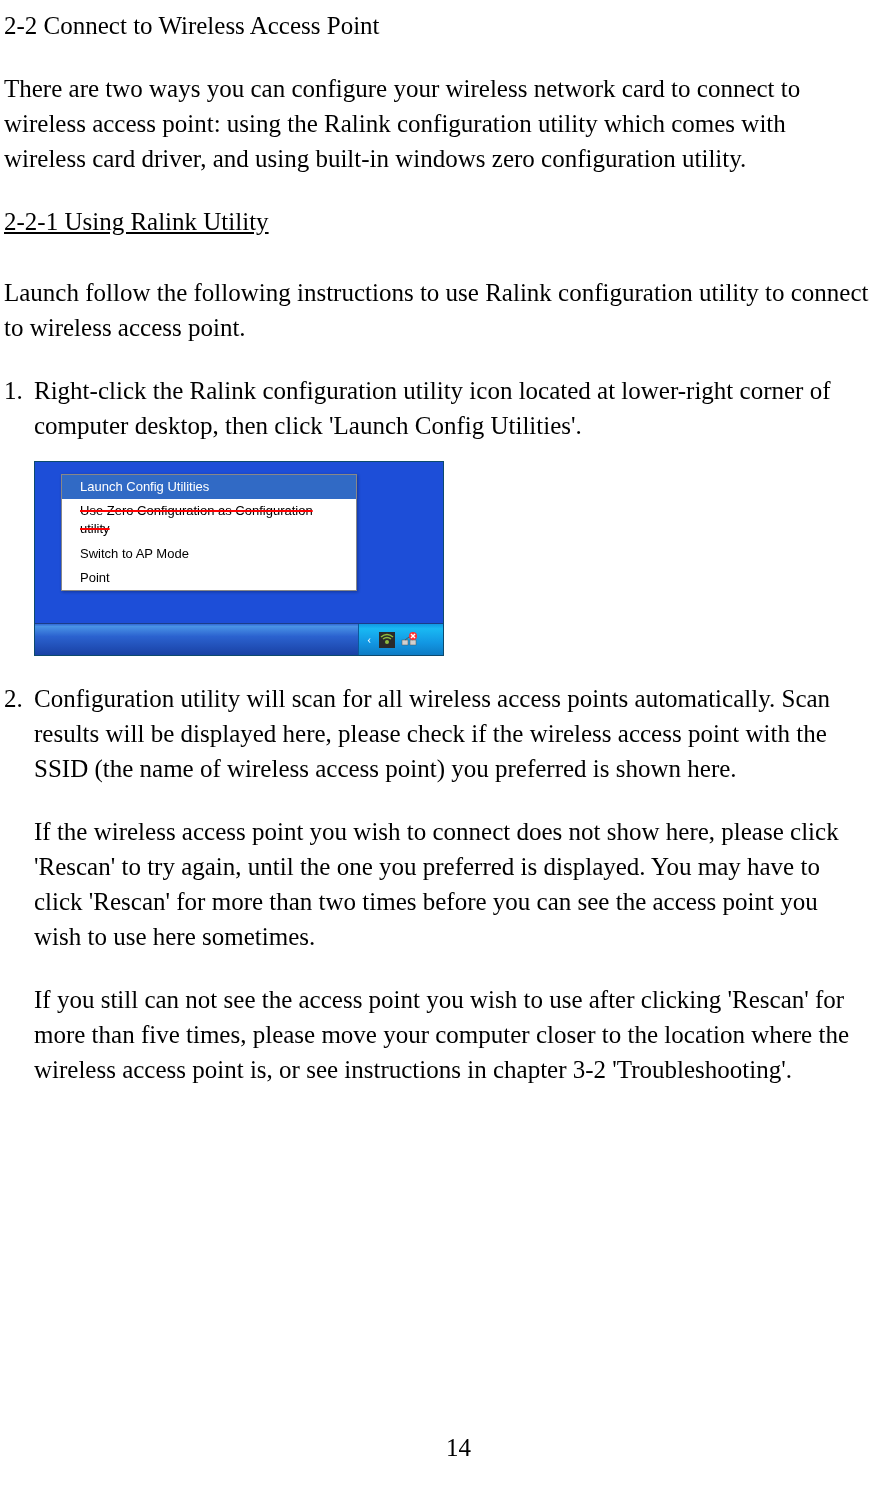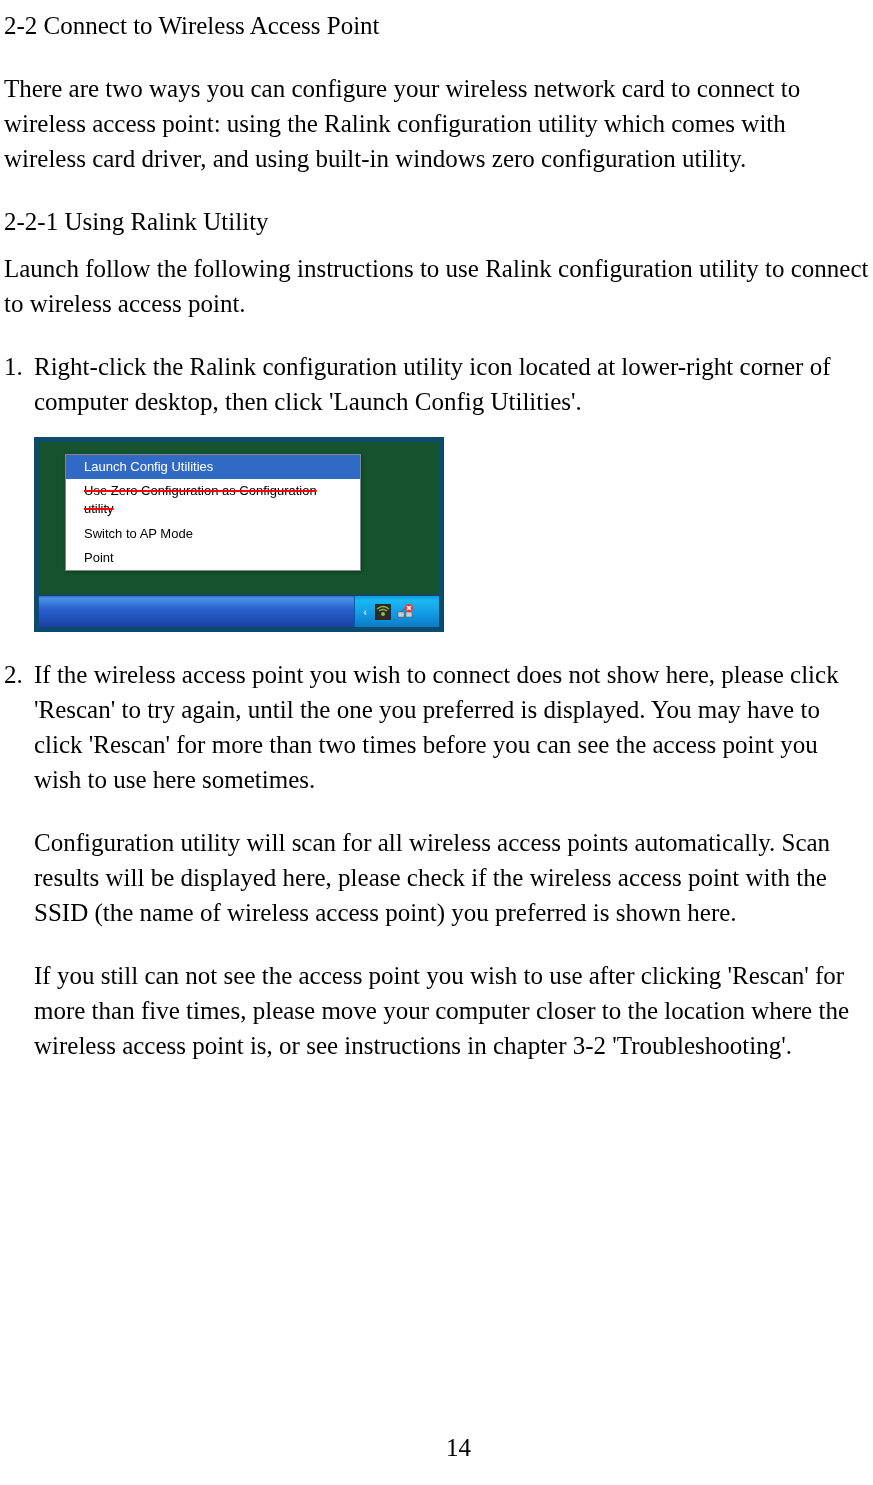--- a/index.html
+++ b/index.html
@@ -18,44 +18,45 @@
       padding: 8px 4px 0 4px;
       position: relative;
     }
     .section-title {
       margin-bottom: 28px;
     }
     .paragraph {
       margin-bottom: 28px;
     }
     .subsection-title {
-      margin-bottom: 12px;
+      margin-bottom: 36px;
+      text-decoration: underline;
     }
     .list-item {
       margin-bottom: 18px;
     }
     .list-item-1 {
       display: flex;
     }
     .list-num {
       width: 30px;
       flex-shrink: 0;
     }
     .list-content {
       flex: 1;
     }
     .screenshot-container {
       margin-left: 30px;
       margin-top: 18px;
       margin-bottom: 25px;
       width: 410px;
       height: 195px;
-      border: 5px solid #0c4a6e;
+      border: 1px solid #0c4a6e;
       position: relative;
-      background: #14532d;
+      background: #1d4ed8;
     }
     .context-menu {
       position: absolute;
       top: 12px;
       left: 26px;
       width: 296px;
       background: #ffffff;
       border: 1px solid #888;
       box-shadow: 1px 1px 3px rgba(0,0,0,0.3);
       font-family: Tahoma, Arial, sans-serif;
@@ -169,19 +170,19 @@
         <line x1="10" y1="2" x2="14" y2="6" stroke="#ffffff" stroke-width="1.5"></line>
         <line x1="14" y1="2" x2="10" y2="6" stroke="#ffffff" stroke-width="1.5"></line>
       </svg>
     </div>
   </div>
 </div>
 
 <div class="list-item list-item-2">
   <div class="list-num">2.</div>
   <div class="list-content list-content-2">
+    <p>Configuration utility will scan for all wireless access points automatically. Scan results will be displayed here, please check if the wireless access point with the SSID (the name of wireless access point) you preferred is shown here.</p>
     <p>If the wireless access point you wish to connect does not show here, please click 'Rescan' to try again, until the one you preferred is displayed. You may have to click 'Rescan' for more than two times before you can see the access point you wish to use here sometimes.</p>
-    <p>Configuration utility will scan for all wireless access points automatically. Scan results will be displayed here, please check if the wireless access point with the SSID (the name of wireless access point) you preferred is shown here.</p>
     <p>If you still can not see the access point you wish to use after clicking 'Rescan' for more than five times, please move your computer closer to the location where the wireless access point is, or see instructions in chapter 3-2 'Troubleshooting'.</p>
   </div>
 </div>
 
 <div class="page-number">14</div>
 
 </body></html>

